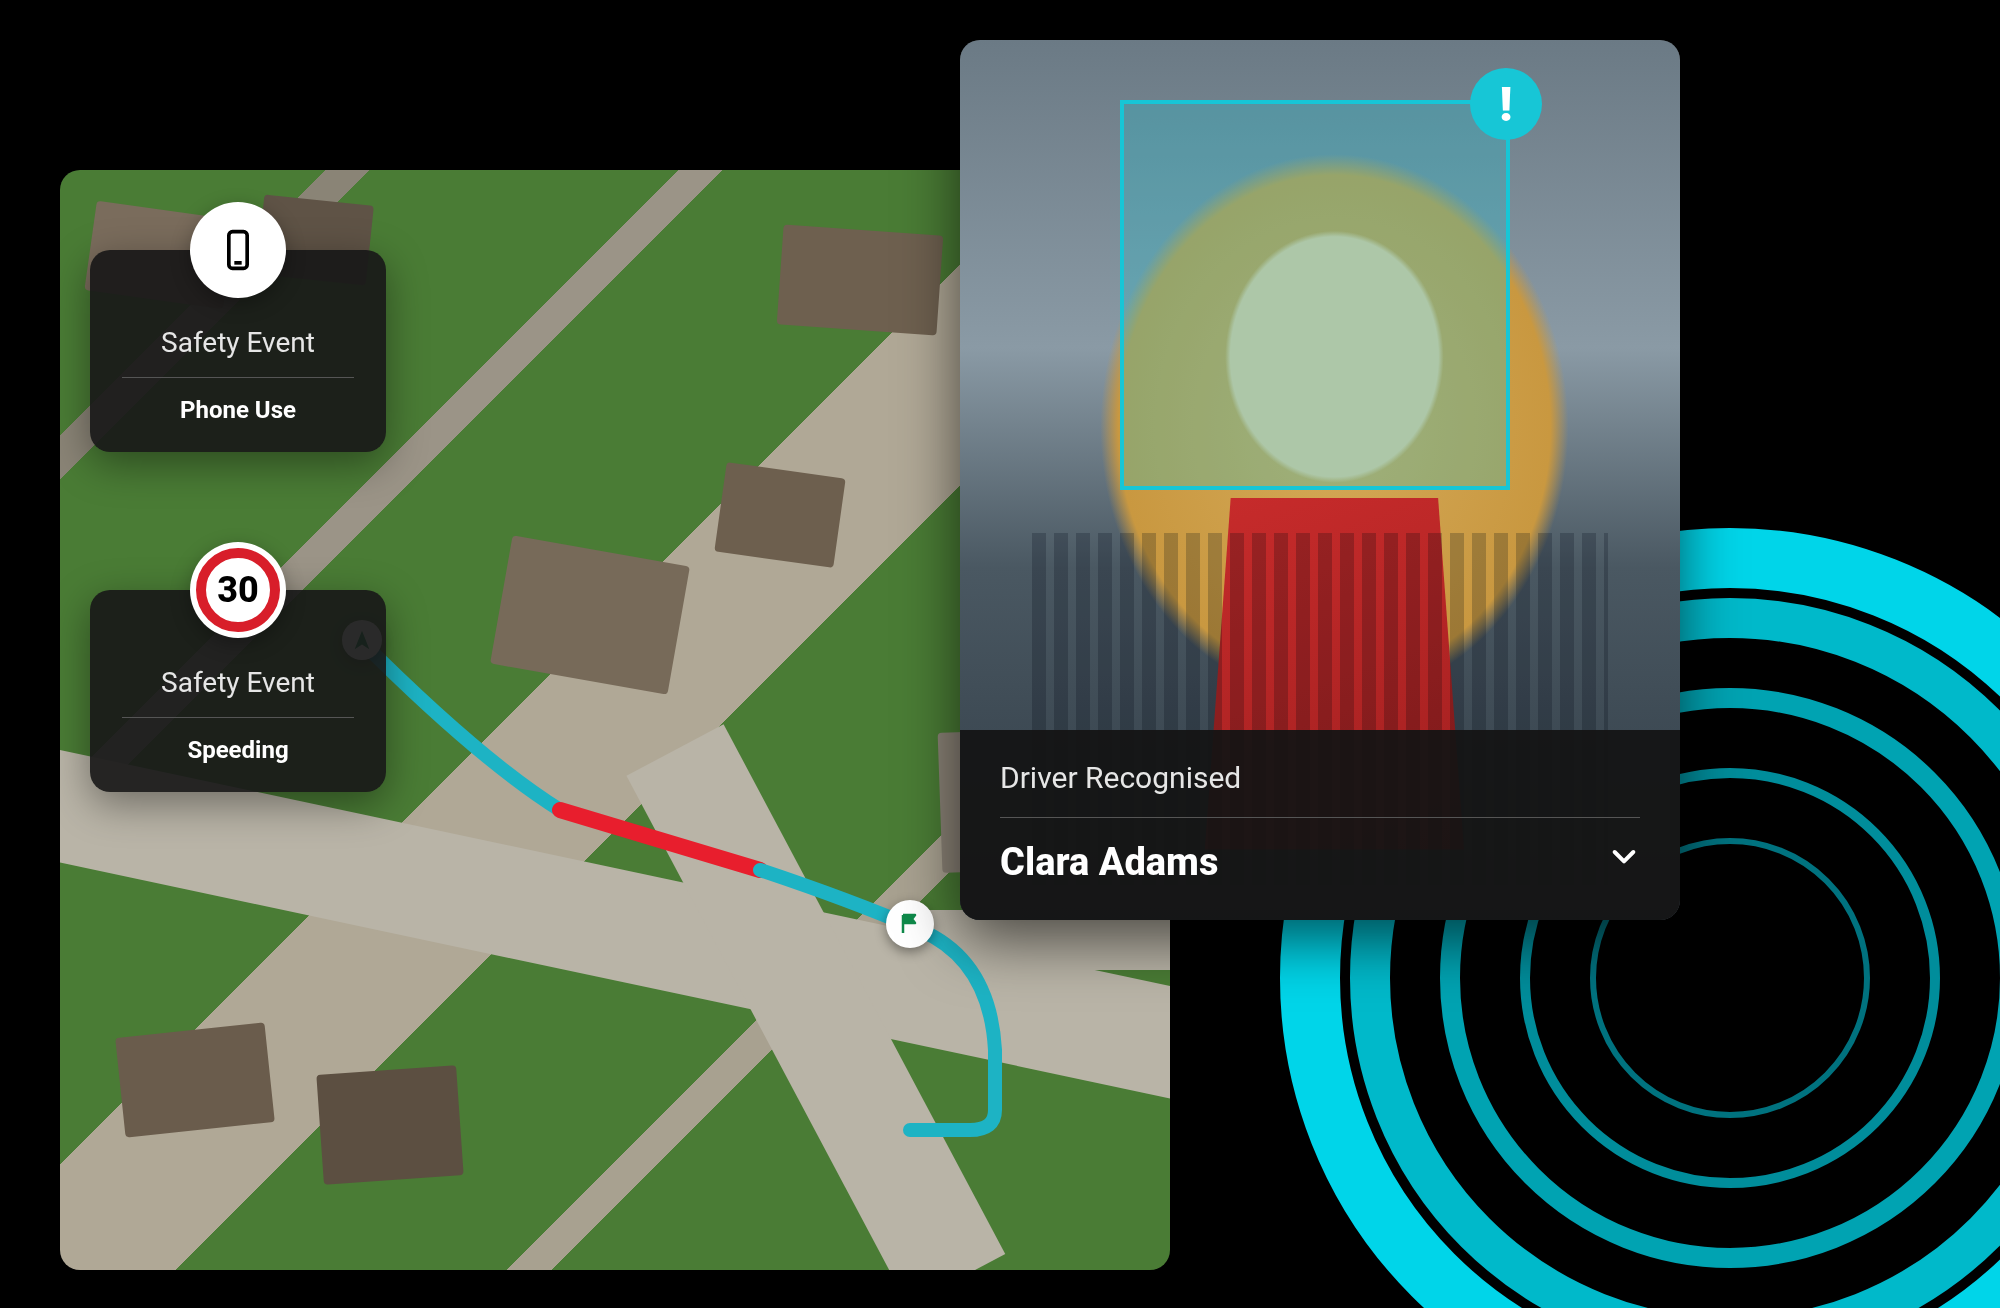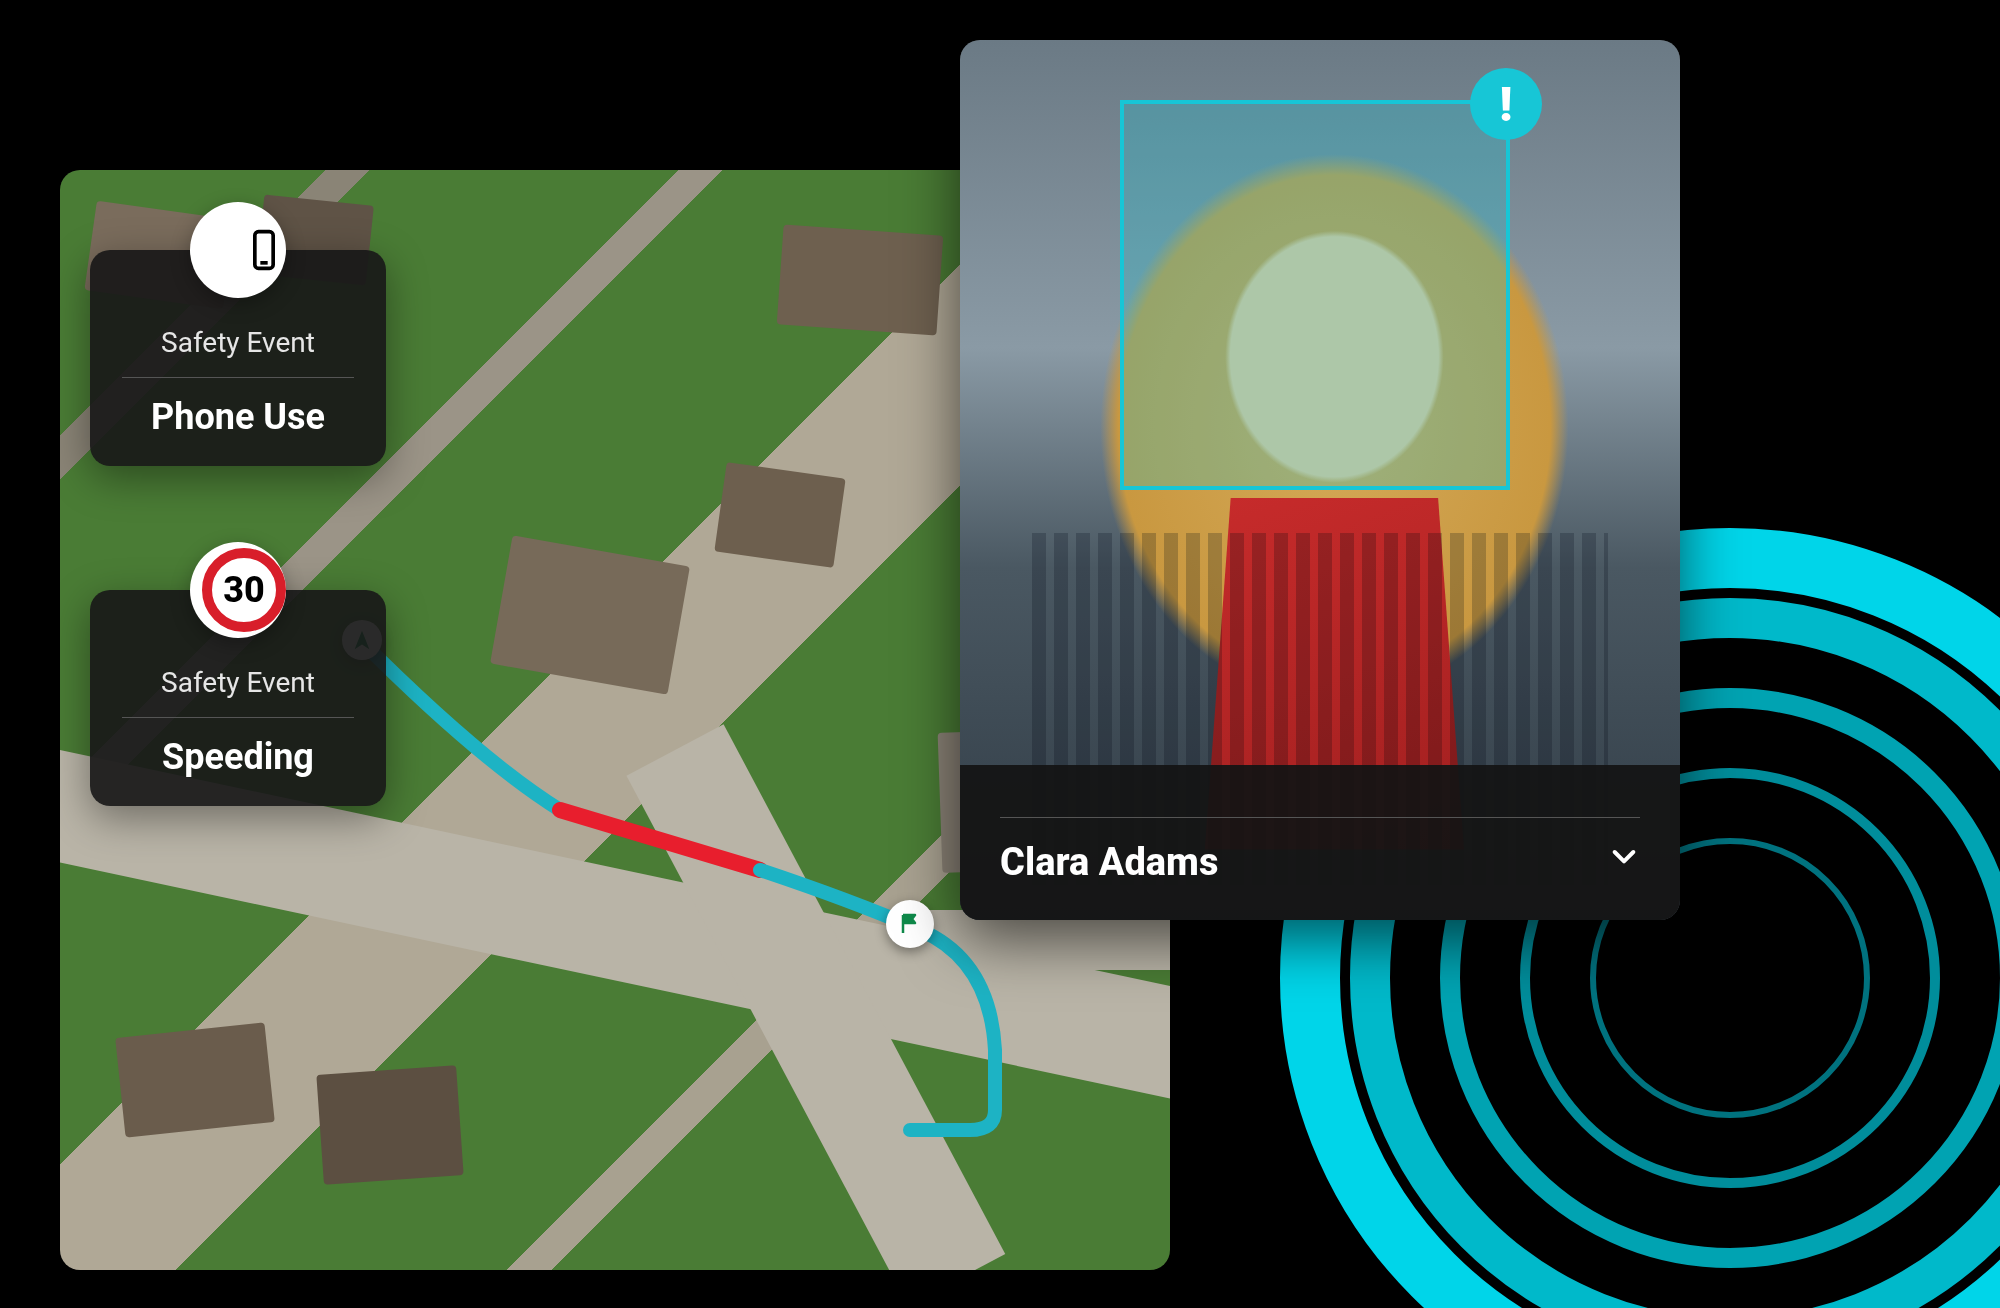--- a/index.html
+++ b/index.html
@@ -114,38 +114,38 @@
     position: absolute;
     top: -48px;
     left: 50%;
     transform: translateX(-50%);
     width: 96px;
     height: 96px;
     border-radius: 50%;
     background: #fff;
     display: flex;
     align-items: center;
-    justify-content: flex-end;
+    justify-content: center;
     box-shadow: 0 6px 20px rgba(0,0,0,.3);
   }
   .event-label {
     margin-top: 52px;
     text-align: center;
     font-size: 28px;
     font-weight: 400;
     color: #e6e6e6;
   }
   .event-divider {
     height: 1px;
     background: #555;
     margin: 18px 0;
   }
   .event-value {
     text-align: center;
-    font-size: 36px;
+    font-size: 24px;
     font-weight: 700;
     color: #fff;
   }
   .speed-ring {
     width: 84px;
     height: 84px;
     border-radius: 50%;
     border: 10px solid #d81e2a;
     background: #fff;
     display: flex;
@@ -355,20 +355,21 @@
   <div class="driver-photo"></div>
   <div class="plaid"></div>
 
   <div class="face-box">
     <div class="alert-badge">
       <span>!</span>
     </div>
   </div>
 
   <div class="driver-info">
+    <div class="label">Driver Recognised</div>
     <div class="divider"></div>
     <div class="row">
       <div class="name">Clara Adams</div>
       <svg class="chevron" viewBox="0 0 24 24">
         <path d="M5 9l7 7 7-7" stroke="#fff" stroke-width="3" fill="none" stroke-linecap="round" stroke-linejoin="round"></path>
       </svg>
     </div>
   </div>
 </div>
 

